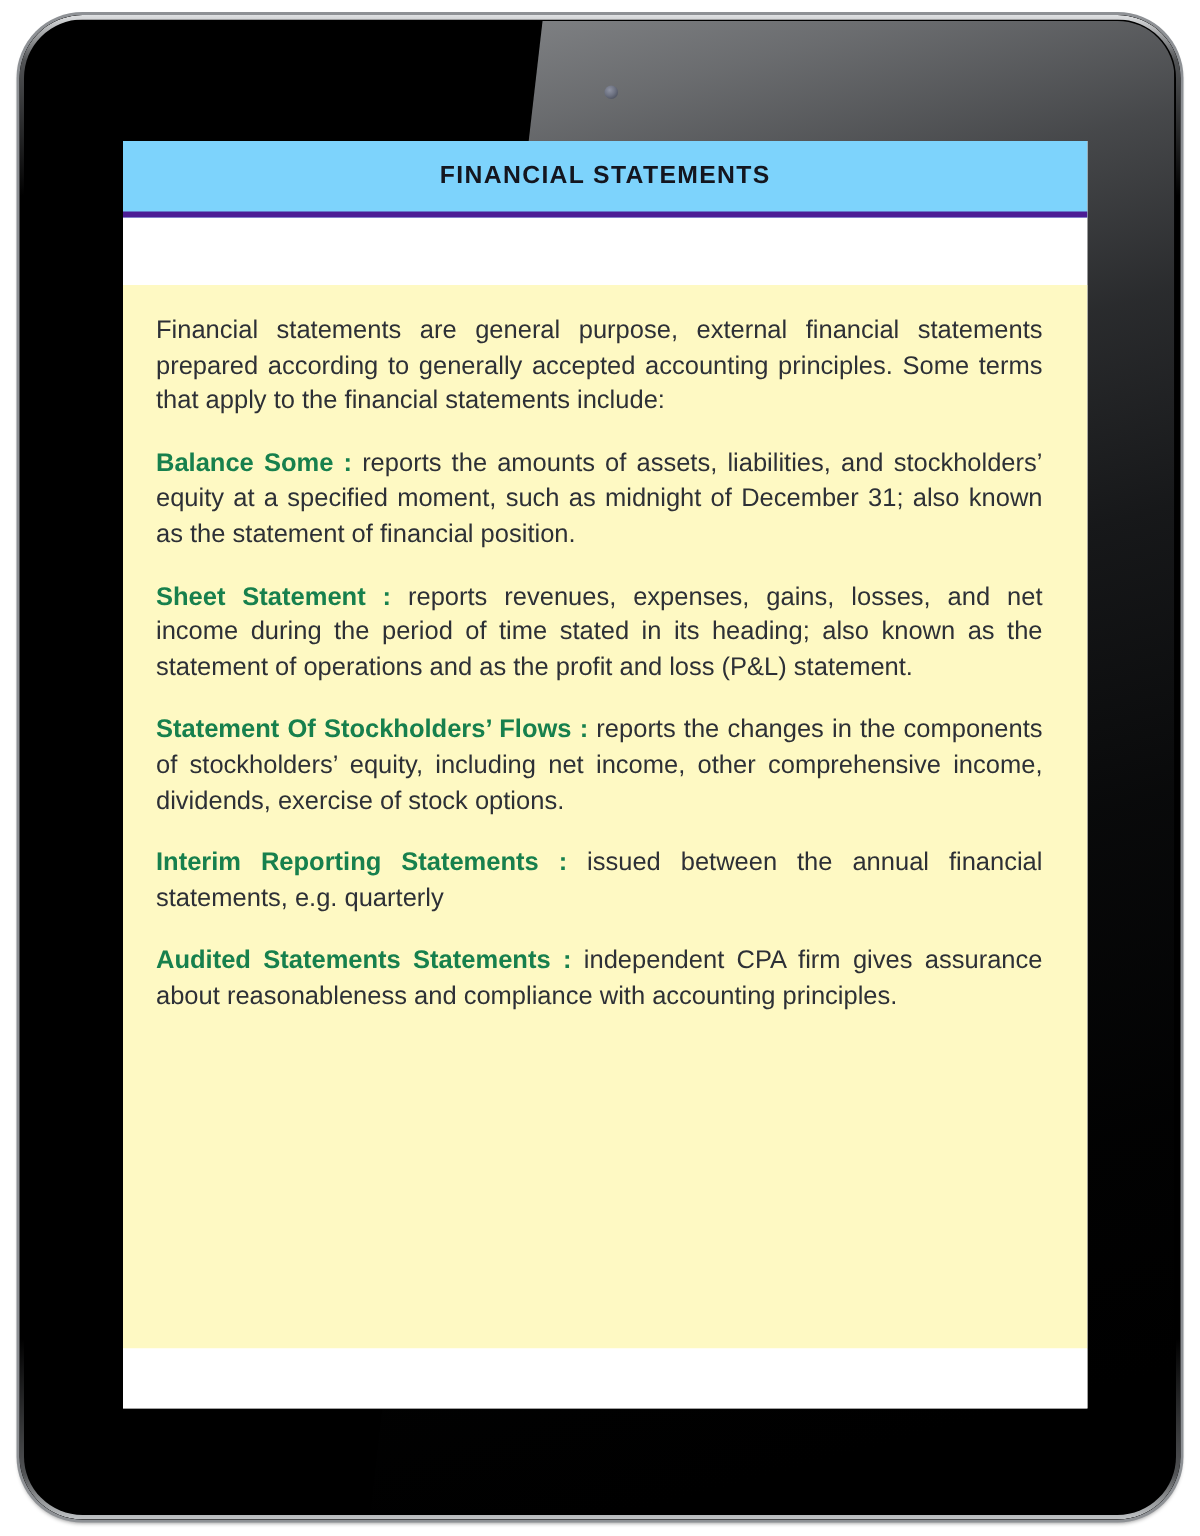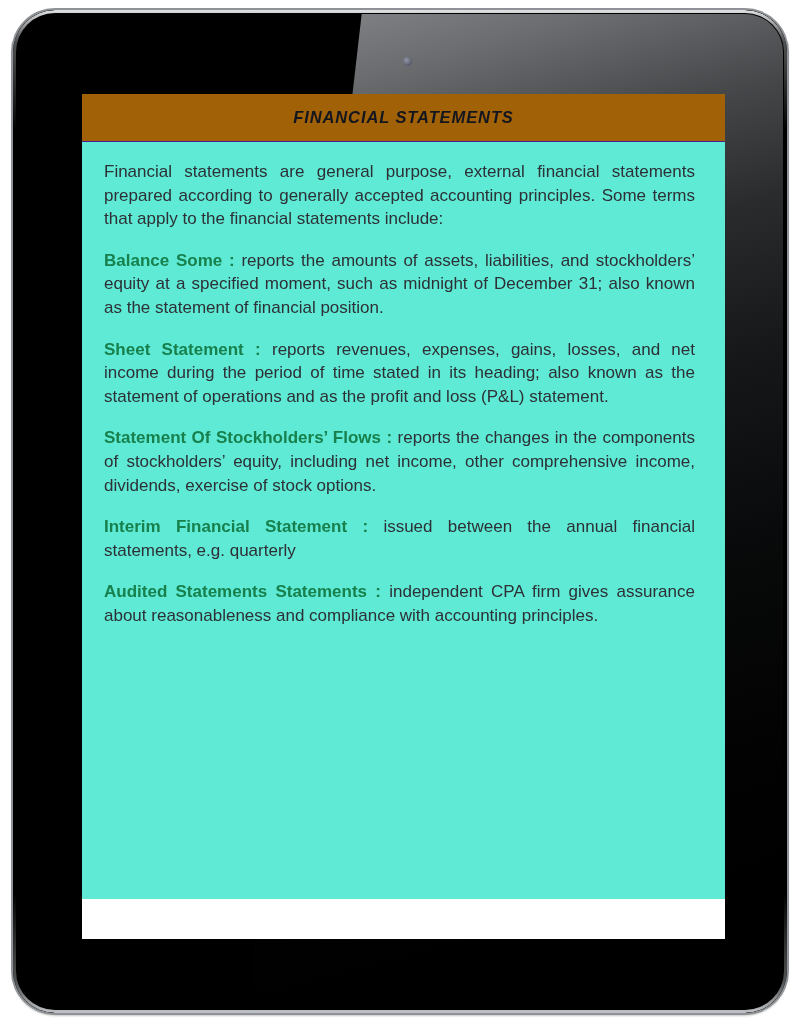--- a/index.html
+++ b/index.html
@@ -110,42 +110,42 @@
     height: 845px;
     background: #ffffff;
     overflow: hidden;
     display: flex;
     flex-direction: column;
   }
 
   .card-header {
     height: 47px;
     min-height: 47px;
-    background: #a16207;
-    border-bottom: 1px solid #4c1d95;
+    background: #7dd3fc;
+    border-bottom: 4px solid #4c1d95;
     display: flex;
     align-items: center;
     justify-content: center;
-    font-style: italic;
   }
   .card-header-title {
     font-family: "Liberation Sans", sans-serif;
     font-size: 16.5px;
     font-weight: bold;
     color: #14161f;
     letter-spacing: 0.9px;
     font-stretch: condensed;
     text-align: center;
   }
 
   .card-body {
     flex: 1;
-    background: #5eead4;
+    background: #fef9c3;
     padding: 18px 30px 0 22px;
     box-sizing: border-box;
+    margin-top: 45px;
   }
 
   .card-footer {
     height: 40px;
     min-height: 40px;
     background: #ffffff;
   }
 
   
   .para {
@@ -205,21 +205,21 @@
           <p class="para">
             <span class="term">Sheet Statement</span><span>&nbsp;</span><span class="term-colon">:</span><span>&nbsp;</span><span class="desc">reports revenues, expenses, gains, losses, and net income during the period of time stated in its heading; also known as the statement of operations and as the profit and loss (P&amp;L) statement.</span>
           </p>
 
 
           <p class="para">
             <span class="term">Statement Of Stockholders’ Flows</span><span>&nbsp;</span><span class="term-colon">:</span><span>&nbsp;</span><span class="desc">reports the changes in the components of stockholders’ equity, including net income, other comprehensive income, dividends, exercise of stock options.</span>
           </p>
 
           <p class="para">
-            <span class="term">Interim Financial Statement</span><span>&nbsp;</span><span class="term-colon">:</span><span>&nbsp;</span><span class="desc">issued between the annual financial statements, e.g. quarterly</span>
+            <span class="term">Interim Reporting Statements</span><span>&nbsp;</span><span class="term-colon">:</span><span>&nbsp;</span><span class="desc">issued between the annual financial statements, e.g. quarterly</span>
           </p>
 
           <p class="para">
             <span class="term">Audited Statements Statements</span><span>&nbsp;</span><span class="term-colon">:</span><span>&nbsp;</span><span class="desc">independent CPA firm gives assurance about reasonableness and compliance with accounting principles.</span>
           </p>
 
 
         </div>
 
         <div class="card-footer"></div>

